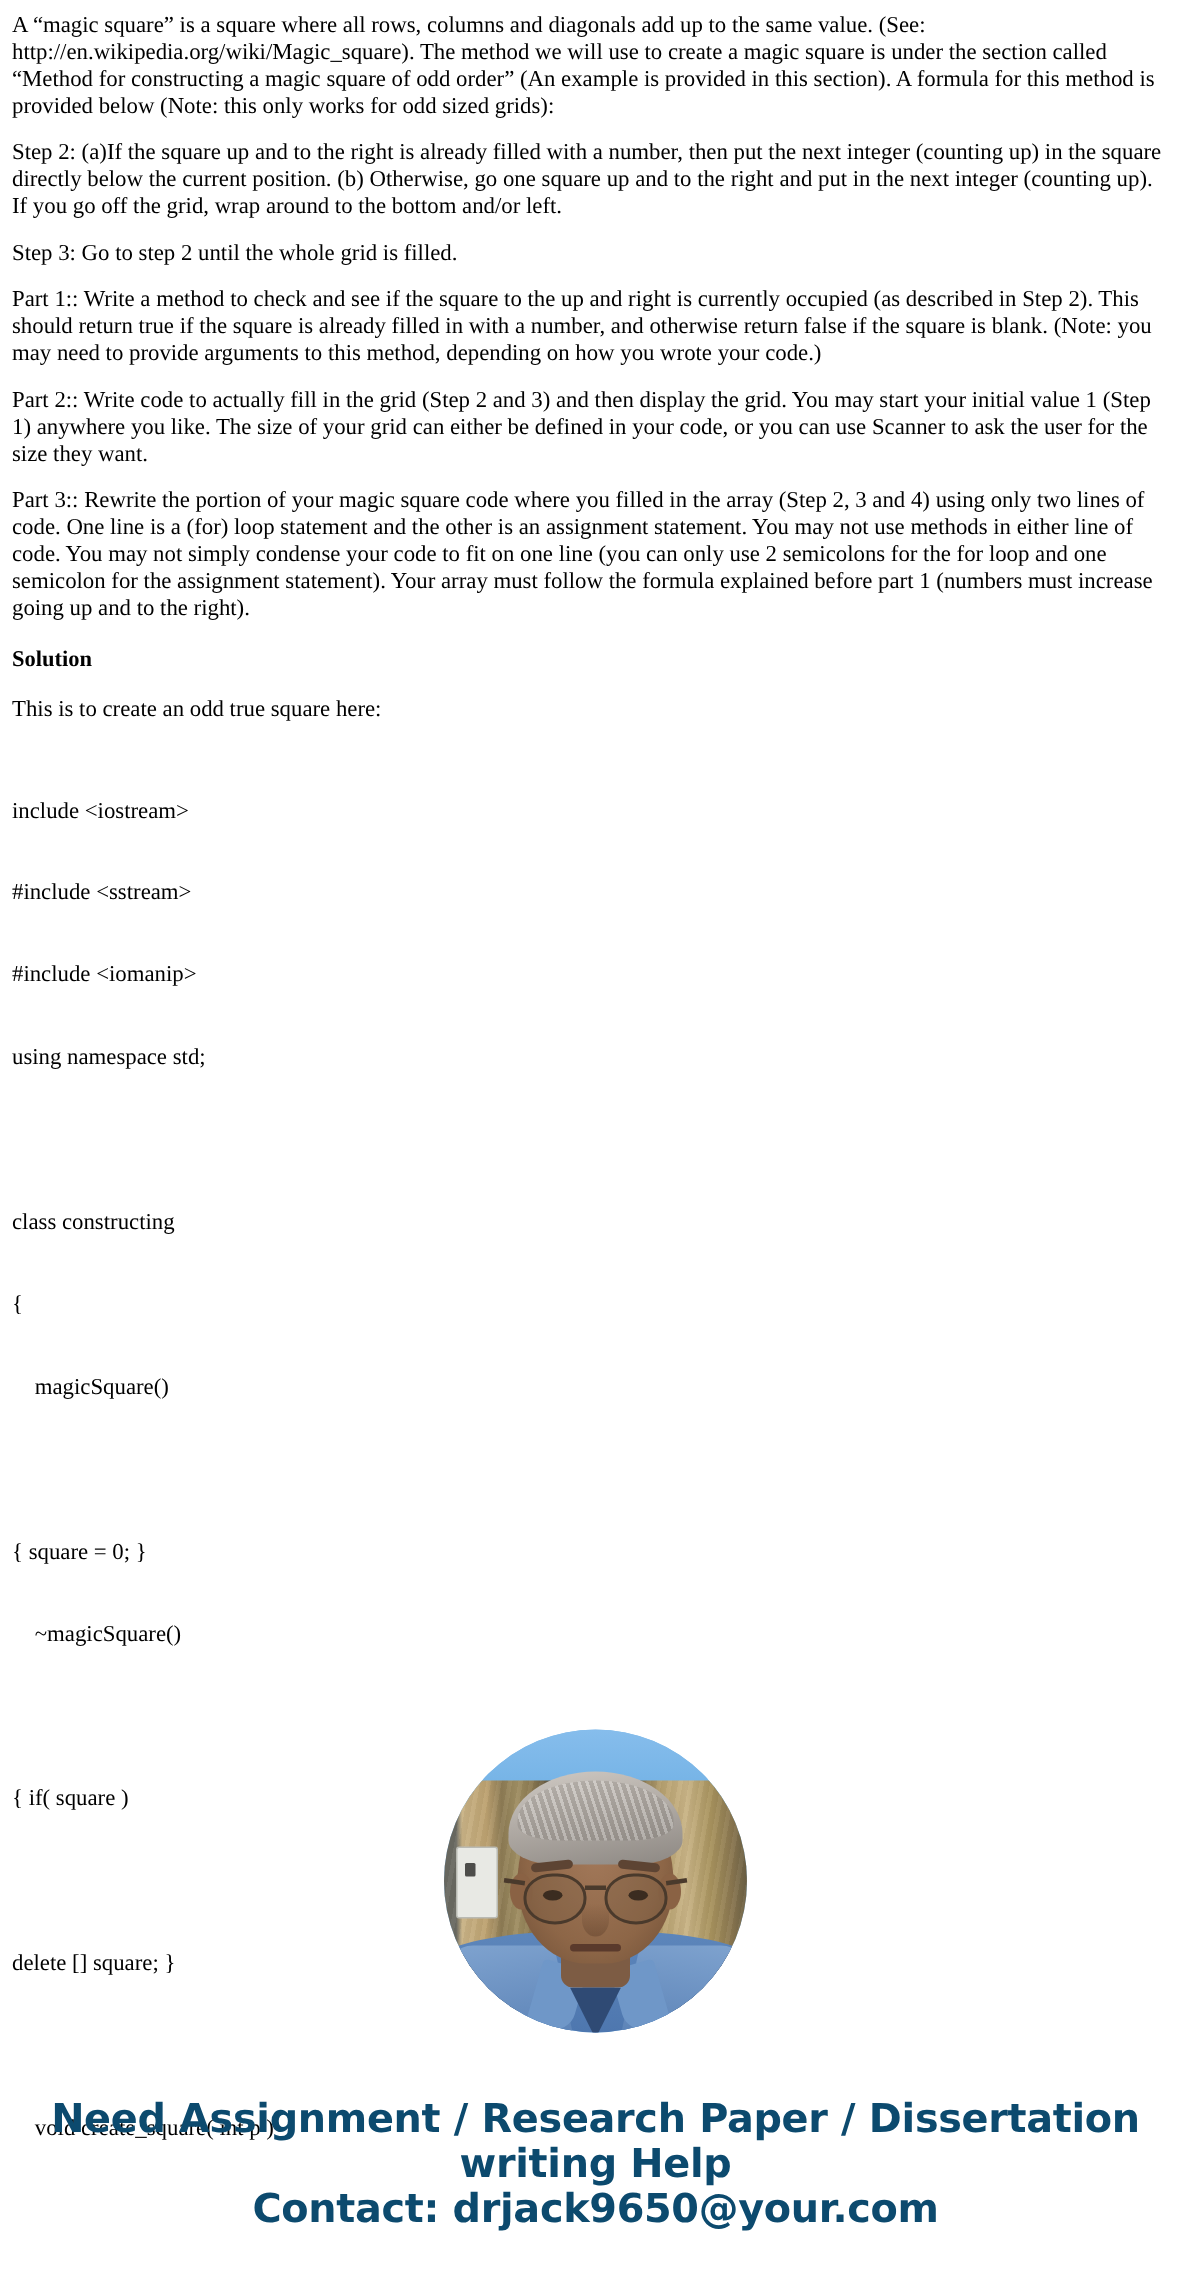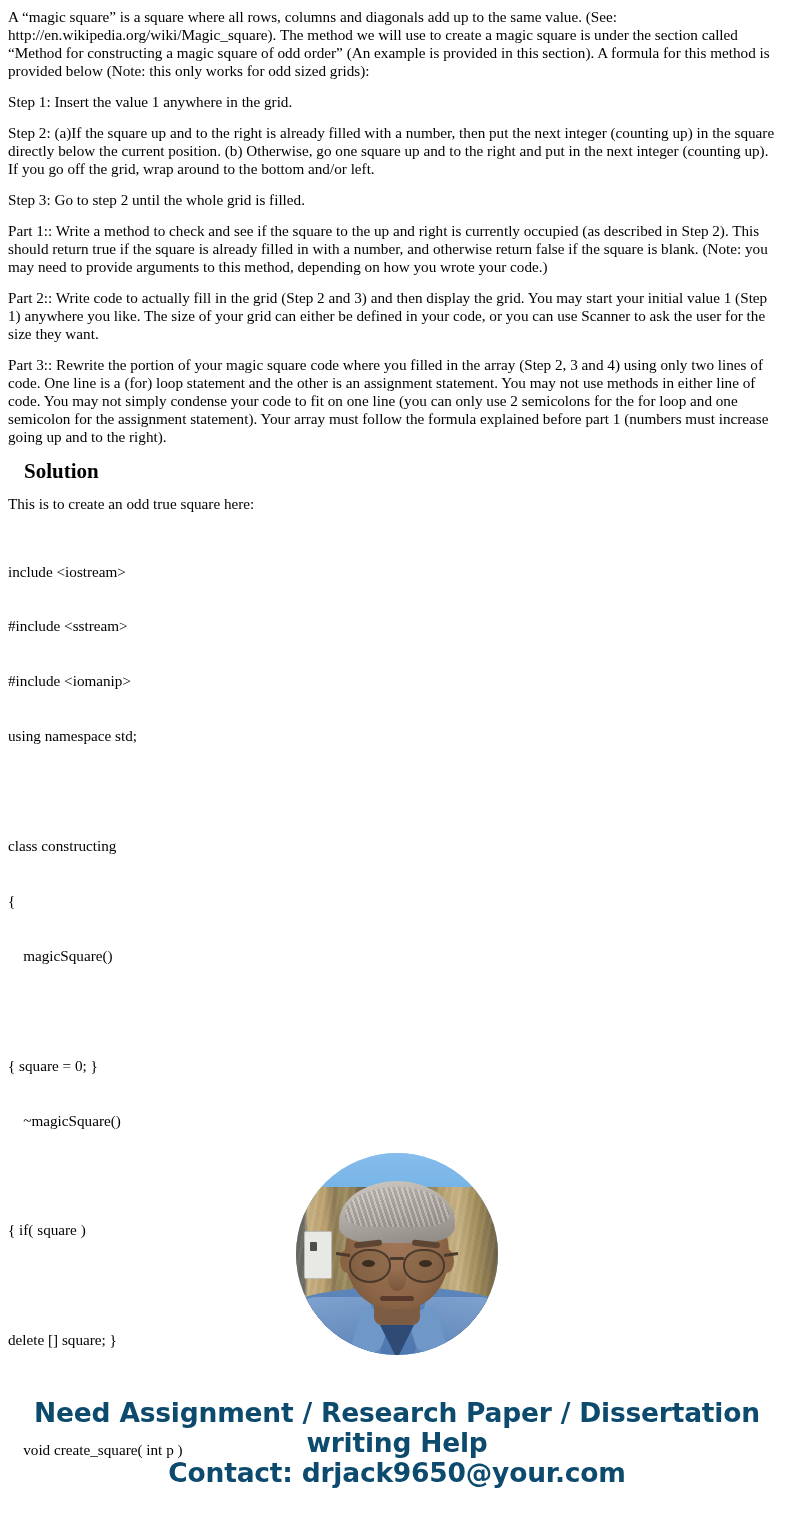--- a/index.html
+++ b/index.html
@@ -26,22 +26,22 @@
   }
   p.para {
     margin: 0 0 13px 0;
     font-size: 15.2px;
     line-height: 18px;
     text-align: left;
     white-space: normal;
     word-spacing: 0px;
   }
   h2.solution {
-    margin: 16px 0 14px 16px;
-    font-size: 21px;
+    margin: 16px 0 14px 0;
+    font-size: 15px;
     line-height: 19px;
     font-weight: bold;
   }
   .codeblock {
     margin: 0;
     padding: 0;
     font-family: "Liberation Serif", "DejaVu Serif", serif;
     font-size: 15.2px;
     line-height: 18.3px;
     white-space: pre-wrap;
@@ -293,21 +293,20 @@
   .footer .fline { display: block; }
 </style>
 </head>
 <body>
 
 <div class="page">
 
   <div class="doc">
 
     <p class="para">A “magic square” is a square where all rows, columns and diagonals add up to the same value. (See: http://en.wikipedia.org/wiki/Magic_square). The method we will use to create a magic square is under the section called “Method for constructing a magic square of odd order” (An example is provided in this section). A formula for this method is provided below (Note: this only works for odd sized grids):</p>
-    <p class="para">Step 1: Insert the value 1 anywhere in the grid.</p>
     <p class="para">Step 2: (a)If the square up and to the right is already filled with a number, then put the next integer (counting up) in the square directly below the current position. (b) Otherwise, go one square up and to the right and put in the next integer (counting up). If you go off the grid, wrap around to the bottom and/or left.</p>
     <p class="para">Step 3: Go to step 2 until the whole grid is filled.</p>
     <p class="para">Part 1:: Write a method to check and see if the square to the up and right is currently occupied (as described in Step 2). This should return true if the square is already filled in with a number, and otherwise return false if the square is blank. (Note: you may need to provide arguments to this method, depending on how you wrote your code.)</p>
     <p class="para">Part 2:: Write code to actually fill in the grid (Step 2 and 3) and then display the grid. You may start your initial value 1 (Step 1) anywhere you like. The size of your grid can either be defined in your code, or you can use Scanner to ask the user for the size they want.</p>
     <p class="para">Part 3:: Rewrite the portion of your magic square code where you filled in the array (Step 2, 3 and 4) using only two lines of code. One line is a (for) loop statement and the other is an assignment statement. You may not use methods in either line of code. You may not simply condense your code to fit on one line (you can only use 2 semicolons for the for loop and one semicolon for the assignment statement). Your array must follow the formula explained before part 1 (numbers must increase going up and to the right).</p>
 
     <h2 class="solution">Solution</h2>
 
     <p class="para">This is to create an odd true square here:</p>
 

